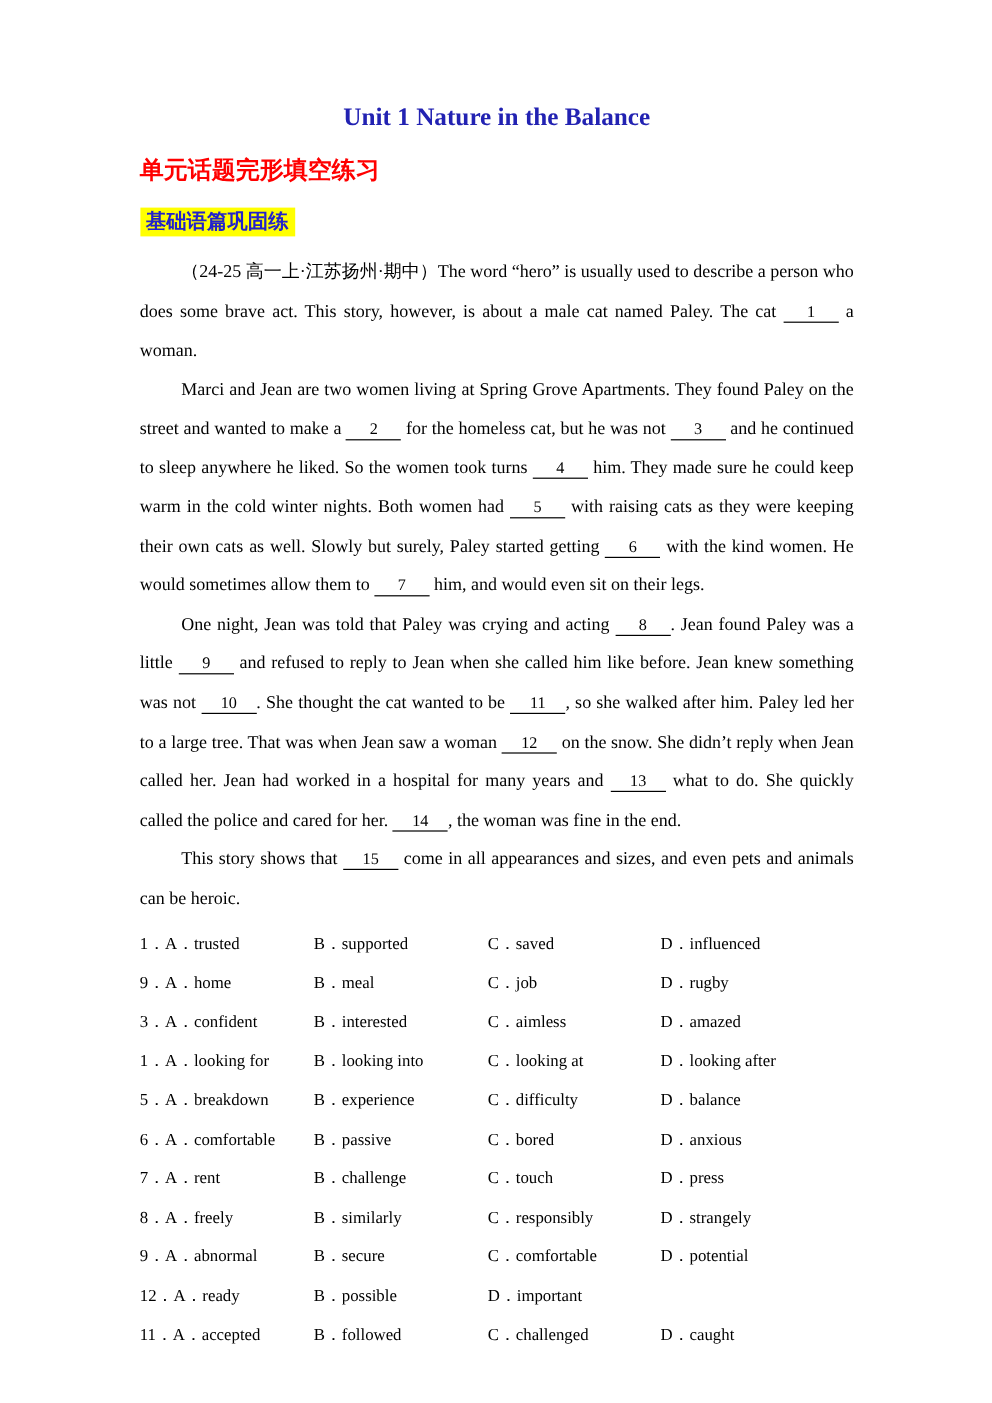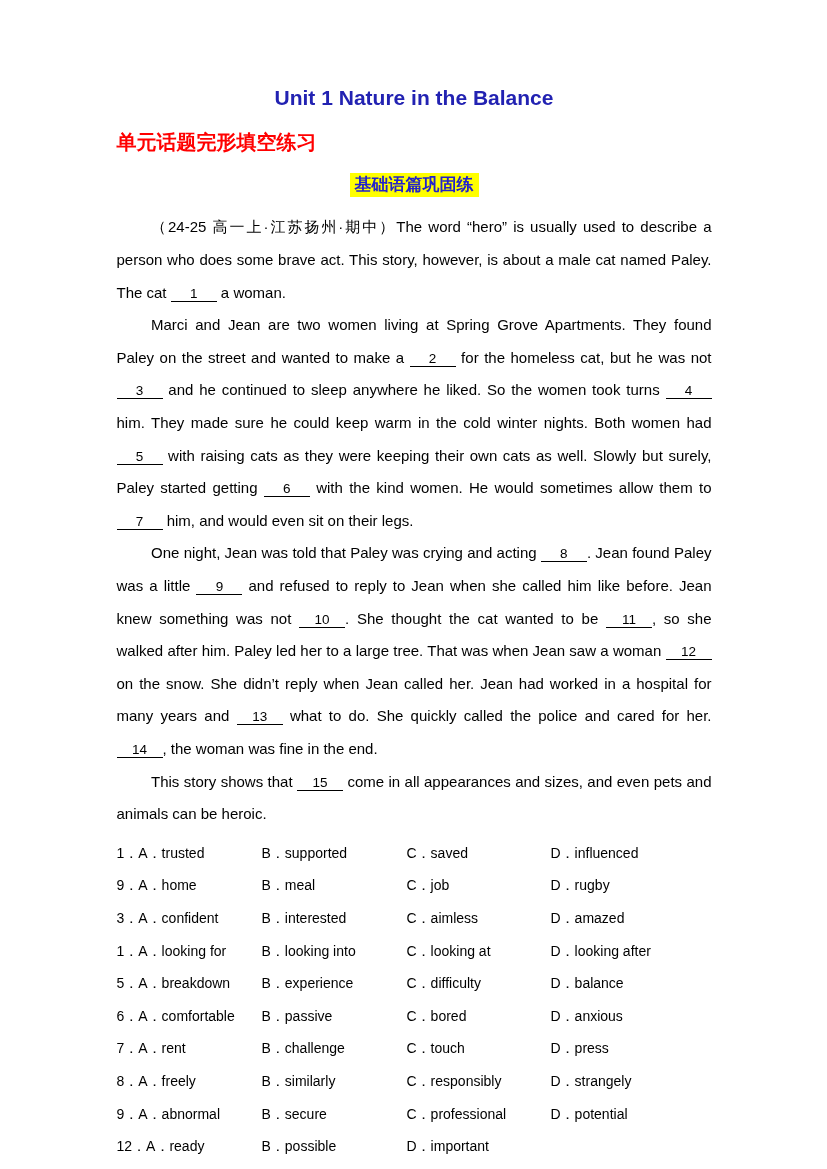--- a/index.html
+++ b/index.html
@@ -4,41 +4,40 @@
 <style>
   * { box-sizing: border-box; }
   html, body { margin: 0; padding: 0; background: #ffffff; }
   .page {
     width: 754px;
     height: 1169px;
     margin: 0 auto;
     padding: 86px 79px 0 80px;
     background: #ffffff;
     color: #000000;
-    font-family: Liberation Sans, sans-serif;
+    font-family: Liberation Serif, serif;
     overflow: hidden;
   }
   .title {
     margin: 0 0 22px 0;
     text-align: center;
     font-size: 21px;
     font-weight: bold;
     color: var(--title-color, #2222b2);
     line-height: 1.1;
   }
   .subtitle {
     margin: 0 0 20px 0;
     text-align: left;
     font-size: 20px;
     font-weight: bold;
     color: var(--subtitle-color, #ff0000);
     line-height: 1.1;
   }
   .badge-row {
-    text-align: center;
     margin: 0 0 14px 0;
   }
   .badge {
     display: inline-block;
     font-size: 17px;
     font-weight: bold;
     color: var(--badge-text, #2222cc);
     background: var(--badge-bg, #ffff00);
     padding: 2px 5px;
     line-height: 1.2;
@@ -129,21 +128,21 @@
       </div>
       <div class="q-row">
         <div class="q-cell">8．A．freely</div>
         <div class="q-cell">B．similarly</div>
         <div class="q-cell">C．responsibly</div>
         <div class="q-cell">D．strangely</div>
       </div>
       <div class="q-row">
         <div class="q-cell">9．A．abnormal</div>
         <div class="q-cell">B．secure</div>
-        <div class="q-cell">C．professional</div>
+        <div class="q-cell">C．comfortable</div>
         <div class="q-cell">D．potential</div>
       </div>
       <div class="q-row">
         <div class="q-cell">12．A．ready</div>
         <div class="q-cell">B．possible</div>
         <div class="q-cell">D．important</div>
       </div>
       <div class="q-row">
         <div class="q-cell">11．A．accepted</div>
         <div class="q-cell">B．followed</div>

